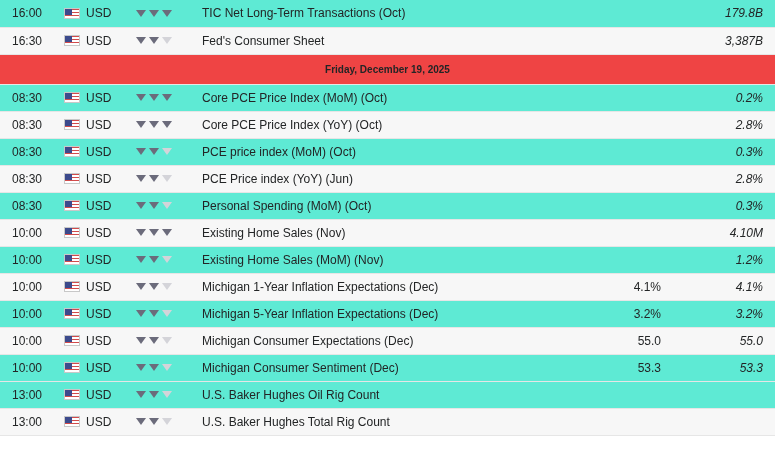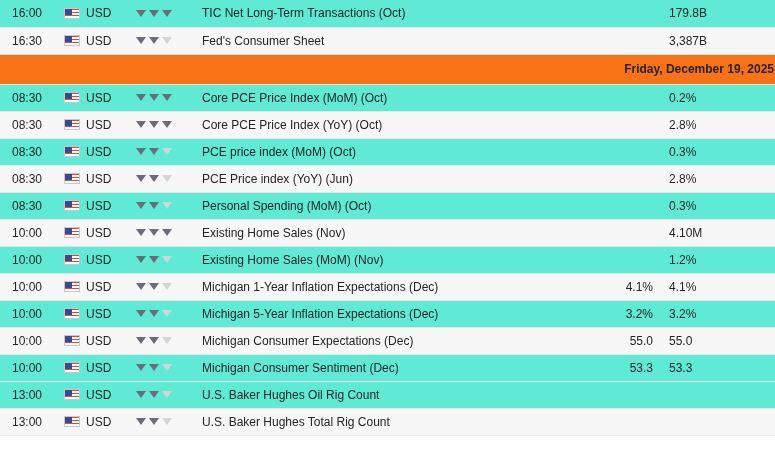--- a/index.html
+++ b/index.html
@@ -131,30 +131,31 @@
   }
   .c-fc {
     width: 70px;
     text-align: right;
     padding-right: 16px;
     font-size: 12px;
     color: #232526;
   }
   .c-prev {
     width: 86px;
-    text-align: left;
-    padding-right: 20px;
-    font-size: 12px;
-    color: #232526;
+    text-align: right;
+    padding-right: 12px;
+    font-size: 12px;
+    color: #232526;
+    font-style: italic;
   }
   .dayrow td {
-    background: #f97316;
-    text-align: right;
+    background: #ef4444;
+    text-align: center;
     font-weight: bold;
-    font-size: 12px;
+    font-size: 10px;
     color: #232526;
     height: 27px;
     border-bottom: 1px solid #e6e6e6;
     border-top: 1px solid #e6e6e6;
   }
 </style>
 </head>
 <body>
 
 <table class="calendar">

